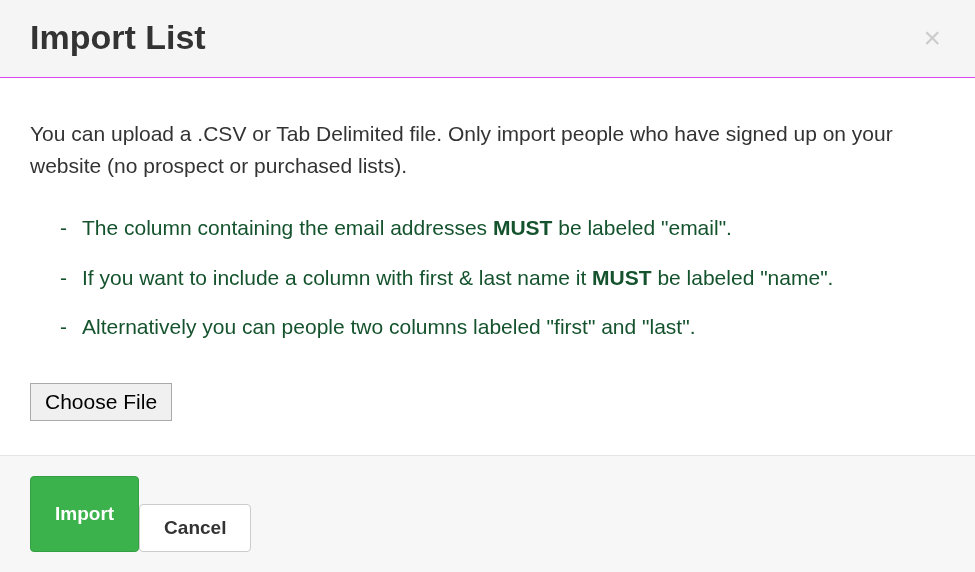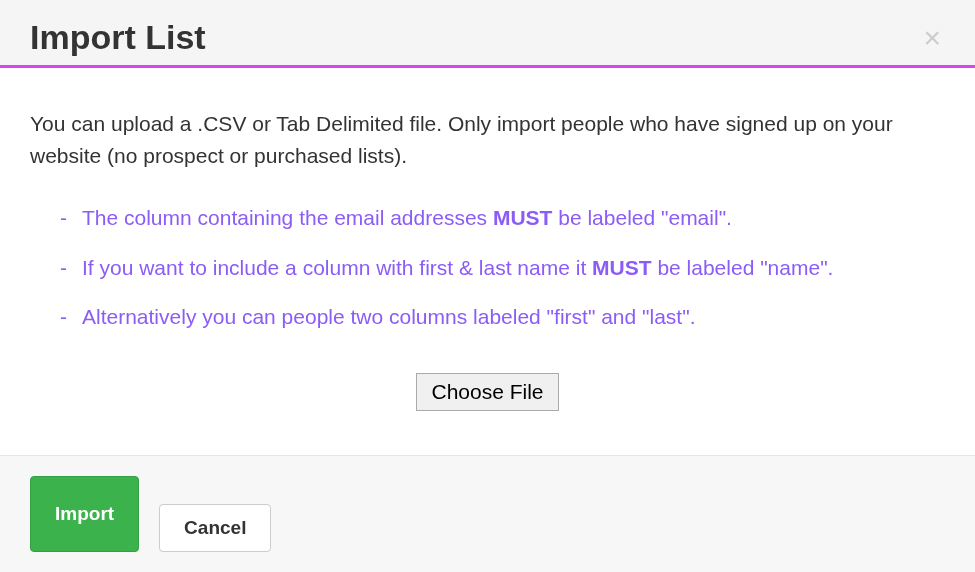--- a/index.html
+++ b/index.html
@@ -11,22 +11,22 @@
       color: #333;
     }
     .modal {
       width: 100%;
       height: 100%;
       display: flex;
       flex-direction: column;
     }
     .modal-header {
       background: #f5f5f5;
-      border-bottom: 3px solid #d946ef;
-      padding: 18px 30px 8px 30px;
+      border-bottom: 1px solid #d946ef;
+      padding: 18px 30px 20px 30px;
       display: flex;
       justify-content: space-between;
       align-items: center;
     }
     .modal-title {
       font-size: 34px;
       font-weight: 700;
       color: #333;
     }
     .close-btn {
@@ -50,55 +50,53 @@
       margin-bottom: 31px;
     }
     .bullet-list {
       list-style: none;
       padding-left: 30px;
       margin-bottom: 40px;
     }
     .bullet-list li {
       position: relative;
       font-size: 21px;
-      color: #8b5cf6;
+      color: #14532d;
       line-height: 1.5;
       margin-bottom: 18px;
       padding-left: 22px;
     }
     .bullet-list li::before {
       content: "-";
       position: absolute;
       left: 0;
       top: 0;
     }
     .file-row {
       display: flex;
       align-items: center;
       gap: 10px;
-      flex-direction: column;
     }
     .choose-file-btn {
       font-size: 21px;
       font-family: inherit;
       padding: 6px 14px;
       background: #f0f0f0;
       border: 1px solid #aaa;
       cursor: pointer;
     }
     .file-status {
       font-size: 21px;
       color: #333;
     }
     .modal-footer {
       background: #f7f7f7;
       border-top: 1px solid #e5e5e5;
       padding: 20px 30px;
       display: flex;
-      gap: 20px;
     }
     .btn {
       font-size: 19px;
       font-weight: 700;
       font-family: inherit;
       padding: 12px 24px;
       border-radius: 4px;
       cursor: pointer;
       border: 1px solid transparent;
     }

